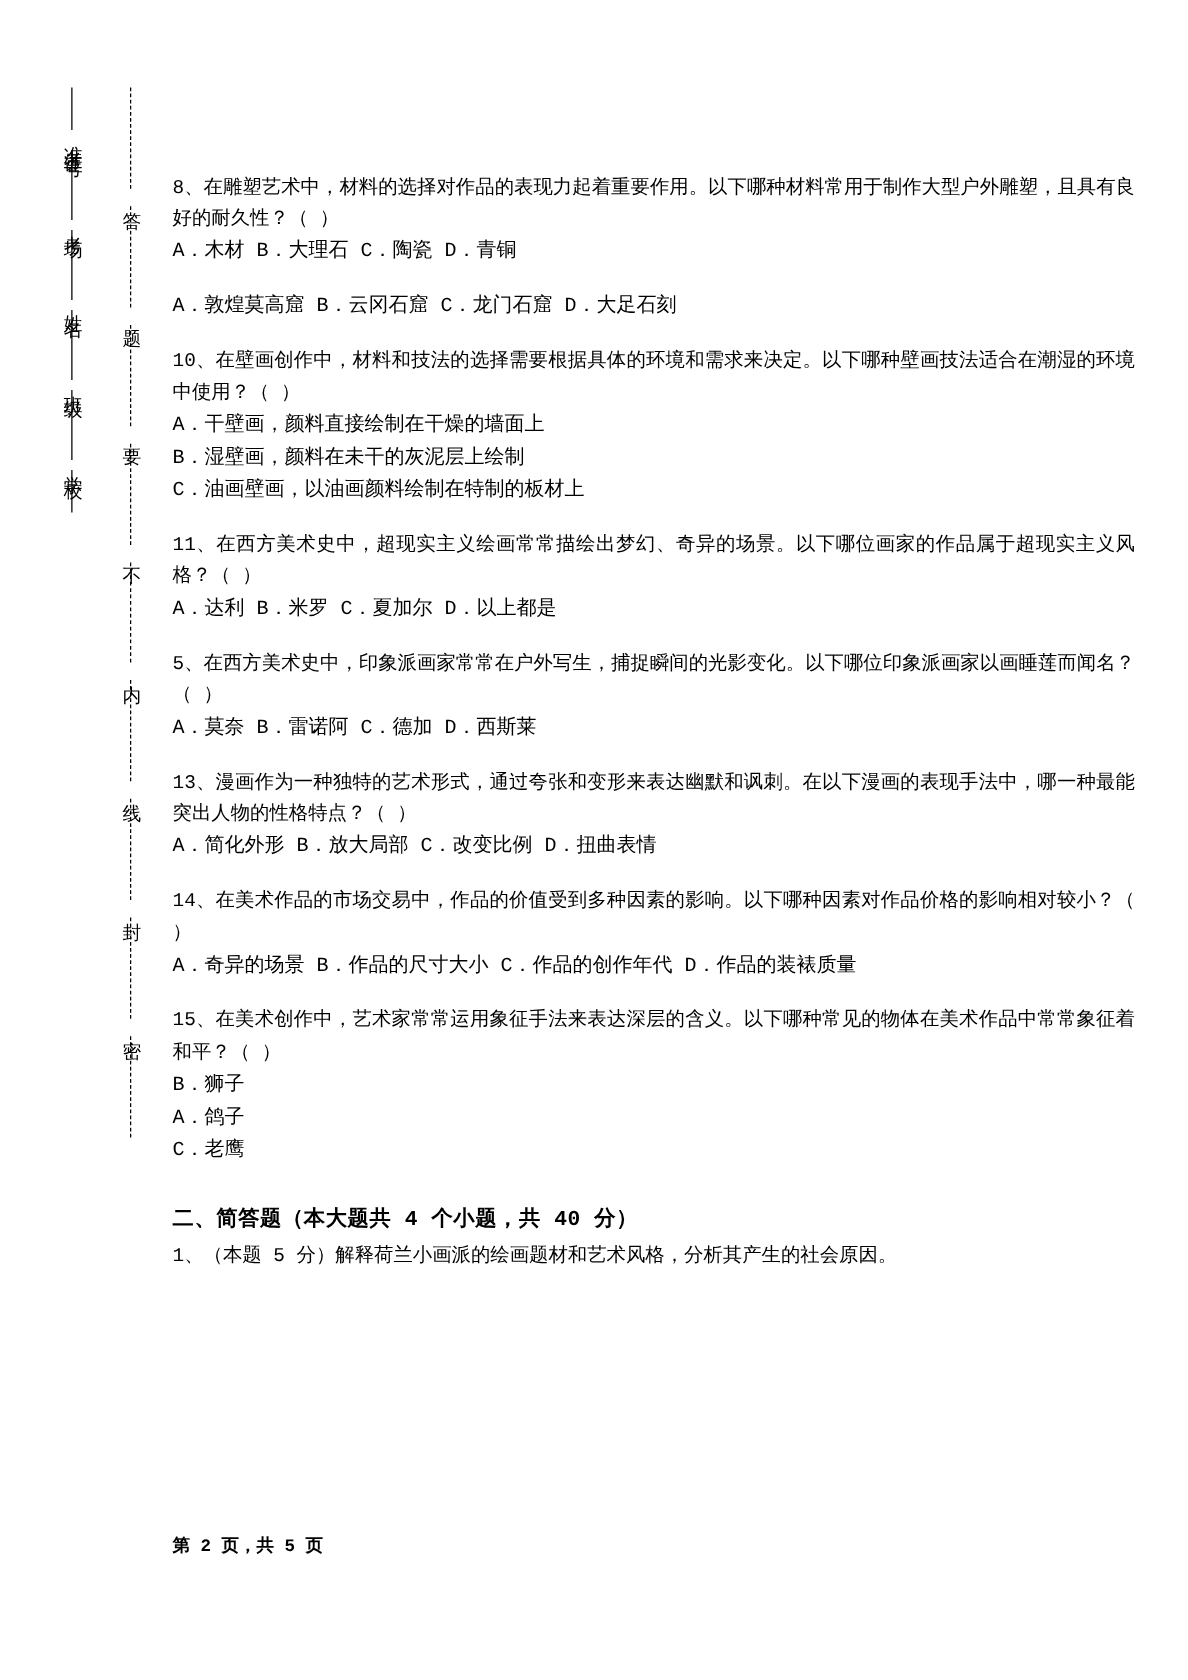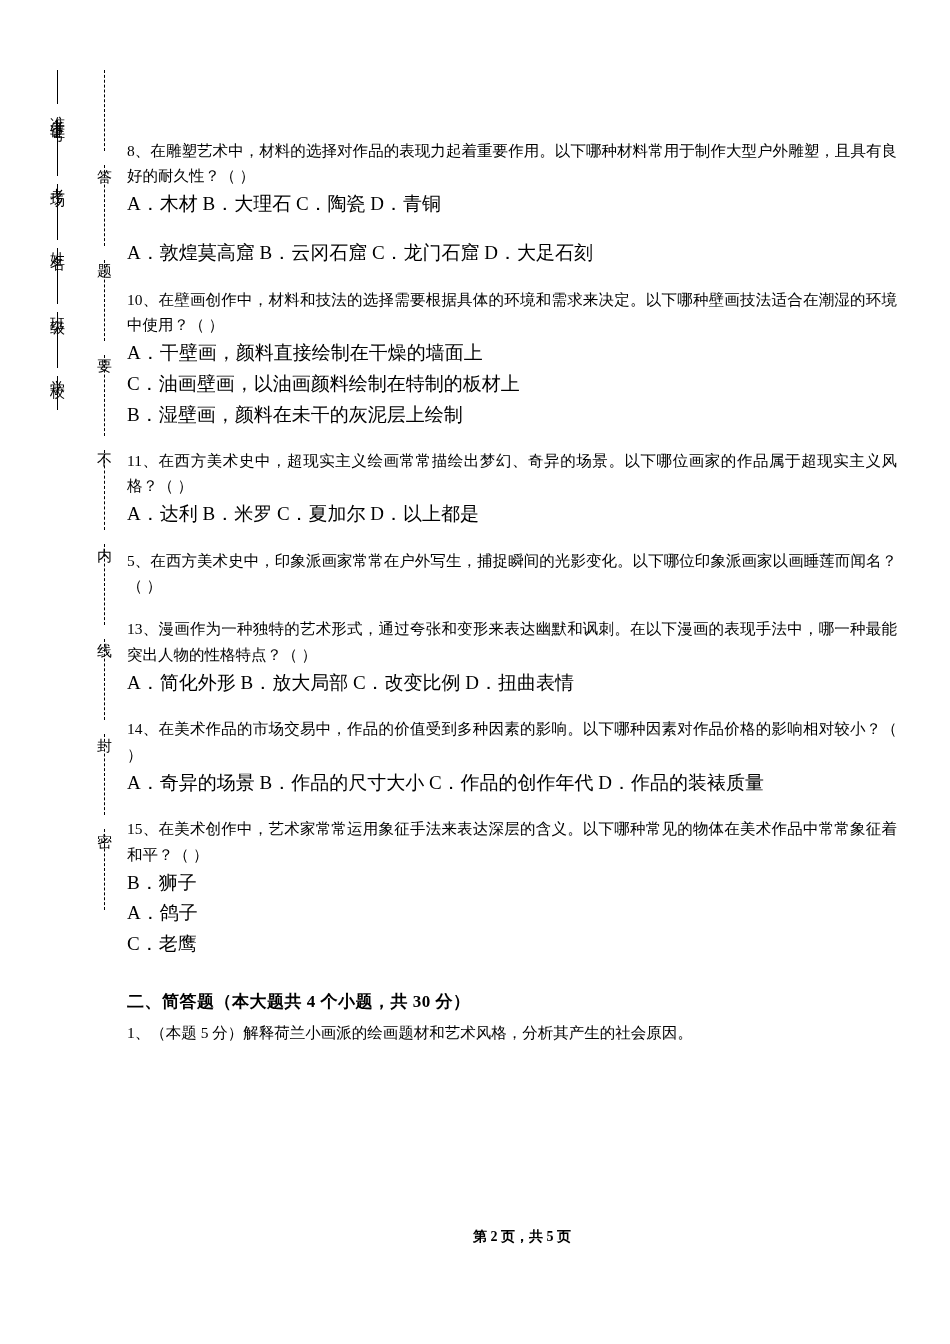--- a/index.html
+++ b/index.html
@@ -67,42 +67,43 @@
     text-orientation: upright;
     font-size: 15px;
     letter-spacing: 2px;
     padding: 6px 0;
     white-space: nowrap;
   }
 
   
   .page {
     position: absolute;
-    left: 127px;
+    left: 138px;
     top: 0;
     width: 790px;
     height: 1048px;
+    font-family: Liberation Mono, monospace;
   }
   .content {
     position: absolute;
     left: 0;
     top: 138px;
     width: 770px;
   }
 
   .q-block {
     margin-bottom: 18px;
   }
   .q-stem {
     font-size: 15.5px;
     line-height: 1.62;
     text-align: justify;
   }
   .q-opts {
-    font-size: 19px;
+    font-size: 16px;
     line-height: 1.62;
     margin-top: 1px;
   }
   .q-opts .opt-line {
     white-space: pre-wrap;
   }
 
   .section-head {
     font-weight: bold;
     font-size: 17px;
@@ -114,21 +115,20 @@
     font-size: 15.5px;
     line-height: 1.62;
   }
 
   
   .footer {
     position: absolute;
     left: 0;
     top: 1228px;
     width: 790px;
-    text-align: center;
     font-size: 14px;
     font-weight: bold;
   }
 </style>
 </head>
 <body>
 
 <div class="seal-area">
   <div class="seal-col">
     <div class="seal-rule" style="height:34px"></div>
@@ -178,34 +178,37 @@
     <div class="q-block">
       <div class="q-opts">
         <div class="opt-line">A．敦煌莫高窟 B．云冈石窟 C．龙门石窟 D．大足石刻</div>
       </div>
     </div>
 
     <div class="q-block">
       <div class="q-stem">10、在壁画创作中，材料和技法的选择需要根据具体的环境和需求来决定。以下哪种壁画技法适合在潮湿的环境中使用？（  ）</div>
       <div class="q-opts">
         <div class="opt-line">A．干壁画，颜料直接绘制在干燥的墙面上</div>
+        <div class="opt-line">B．湿壁画，颜料在未干的灰泥层上绘制</div>
         <div class="opt-line">C．油画壁画，以油画颜料绘制在特制的板材上</div>
-        <div class="opt-line">B．湿壁画，颜料在未干的灰泥层上绘制</div>
       </div>
     </div>
 
     <div class="q-block">
       <div class="q-stem">11、在西方美术史中，超现实主义绘画常常描绘出梦幻、奇异的场景。以下哪位画家的作品属于超现实主义风格？（  ）</div>
       <div class="q-opts">
         <div class="opt-line">A．达利 B．米罗 C．夏加尔 D．以上都是</div>
       </div>
     </div>
 
     <div class="q-block">
       <div class="q-stem">5、在西方美术史中，印象派画家常常在户外写生，捕捉瞬间的光影变化。以下哪位印象派画家以画睡莲而闻名？（  ）</div>
+      <div class="q-opts">
+        <div class="opt-line">A．莫奈 B．雷诺阿 C．德加 D．西斯莱</div>
+      </div>
     </div>
 
     <div class="q-block">
       <div class="q-stem">13、漫画作为一种独特的艺术形式，通过夸张和变形来表达幽默和讽刺。在以下漫画的表现手法中，哪一种最能突出人物的性格特点？（  ）</div>
       <div class="q-opts">
         <div class="opt-line">A．简化外形 B．放大局部 C．改变比例 D．扭曲表情</div>
       </div>
     </div>
 
     <div class="q-block">
@@ -217,21 +220,21 @@
 
     <div class="q-block">
       <div class="q-stem">15、在美术创作中，艺术家常常运用象征手法来表达深层的含义。以下哪种常见的物体在美术作品中常常象征着和平？（  ）</div>
       <div class="q-opts">
         <div class="opt-line">B．狮子</div>
         <div class="opt-line">A．鸽子</div>
         <div class="opt-line">C．老鹰</div>
       </div>
     </div>
 
-    <div class="section-head">二、简答题（本大题共 4 个小题，共 30 分）</div>
+    <div class="section-head">二、简答题（本大题共 4 个小题，共 40 分）</div>
     <div class="sub-q">1、（本题 5 分）解释荷兰小画派的绘画题材和艺术风格，分析其产生的社会原因。</div>
 
   </div>
 
   <div class="footer">
     <span>第 2 页，共 5 页</span>
   </div>
 </div>
 
 </body></html>

